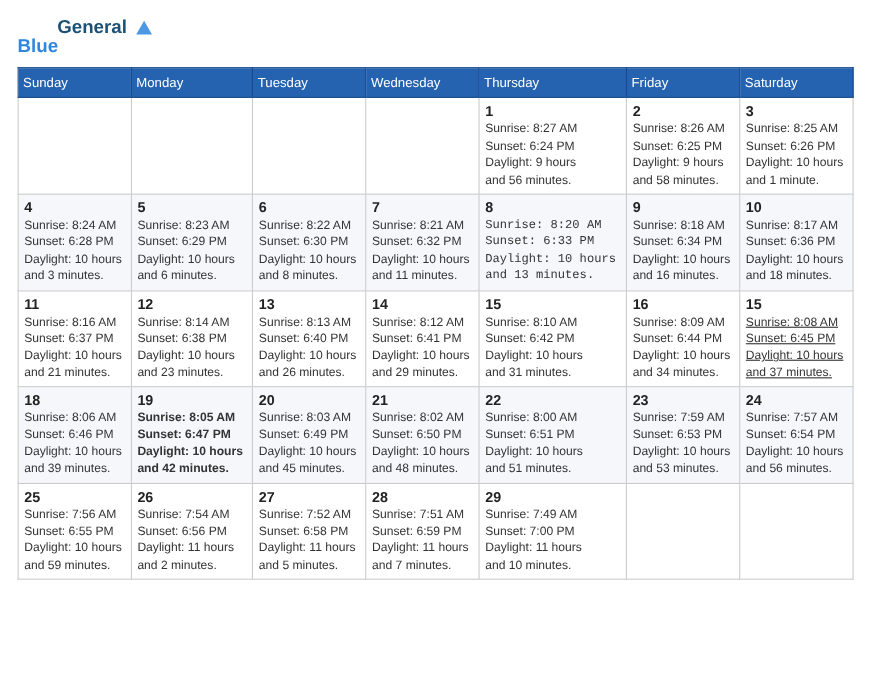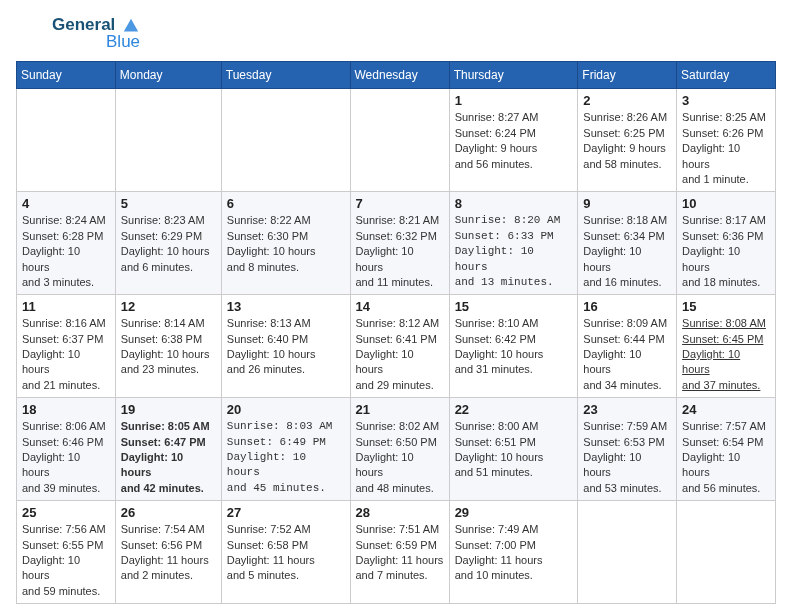--- a/index.html
+++ b/index.html
@@ -80,21 +80,21 @@
     <div>
       <div style="display:flex;align-items:center;margin-left:36px;">
         <div style="font-size:17px;font-weight:bold;color:#1a5276;line-height:1.1;">
           <span style="color:#1a5276;">General</span>
           <svg style="display:inline-block;vertical-align:middle;margin-left:2px;" width="18" height="18" viewBox="0 0 20 20">
             <polygon points="10,2 18,16 2,16" fill="#2e86de" opacity="0.85"></polygon>
           </svg>
         </div>
         <div></div>
       </div>
-      <div style="font-size:17px;font-weight:normal;color:#2e86de;line-height:1.1;margin-top:-2px;text-align:right;">Blue</div>
+      <div style="font-size:17px;font-weight:bold;color:#2e86de;line-height:1.1;margin-top:-2px;">Blue</div>
     </div>
   </div>
   <div class="title-area">
     <div class="main-title"></div>
     <div class="subtitle"></div>
   </div>
 </div>
 
 <table>
   <thead>
@@ -248,21 +248,21 @@
         </td>
         <td>
           <div class="day-num">19</div>
           <div class="day-detail" style="white-space: pre-line; font-weight: bold;">Sunrise: 8:05 AM
 Sunset: 6:47 PM
 Daylight: 10 hours
 and 42 minutes.</div>
         </td>
         <td>
           <div class="day-num">20</div>
-          <div class="day-detail" style="white-space: pre-line; font-family: Liberation Mono, monospace;">Sunrise: 8:03 AM
+          <div class="day-detail" style="white-space: pre-line;">Sunrise: 8:03 AM
 Sunset: 6:49 PM
 Daylight: 10 hours
 and 45 minutes.</div>
         </td>
         <td>
           <div class="day-num">21</div>
           <div class="day-detail" style="white-space: pre-line;">Sunrise: 8:02 AM
 Sunset: 6:50 PM
 Daylight: 10 hours
 and 48 minutes.</div>

